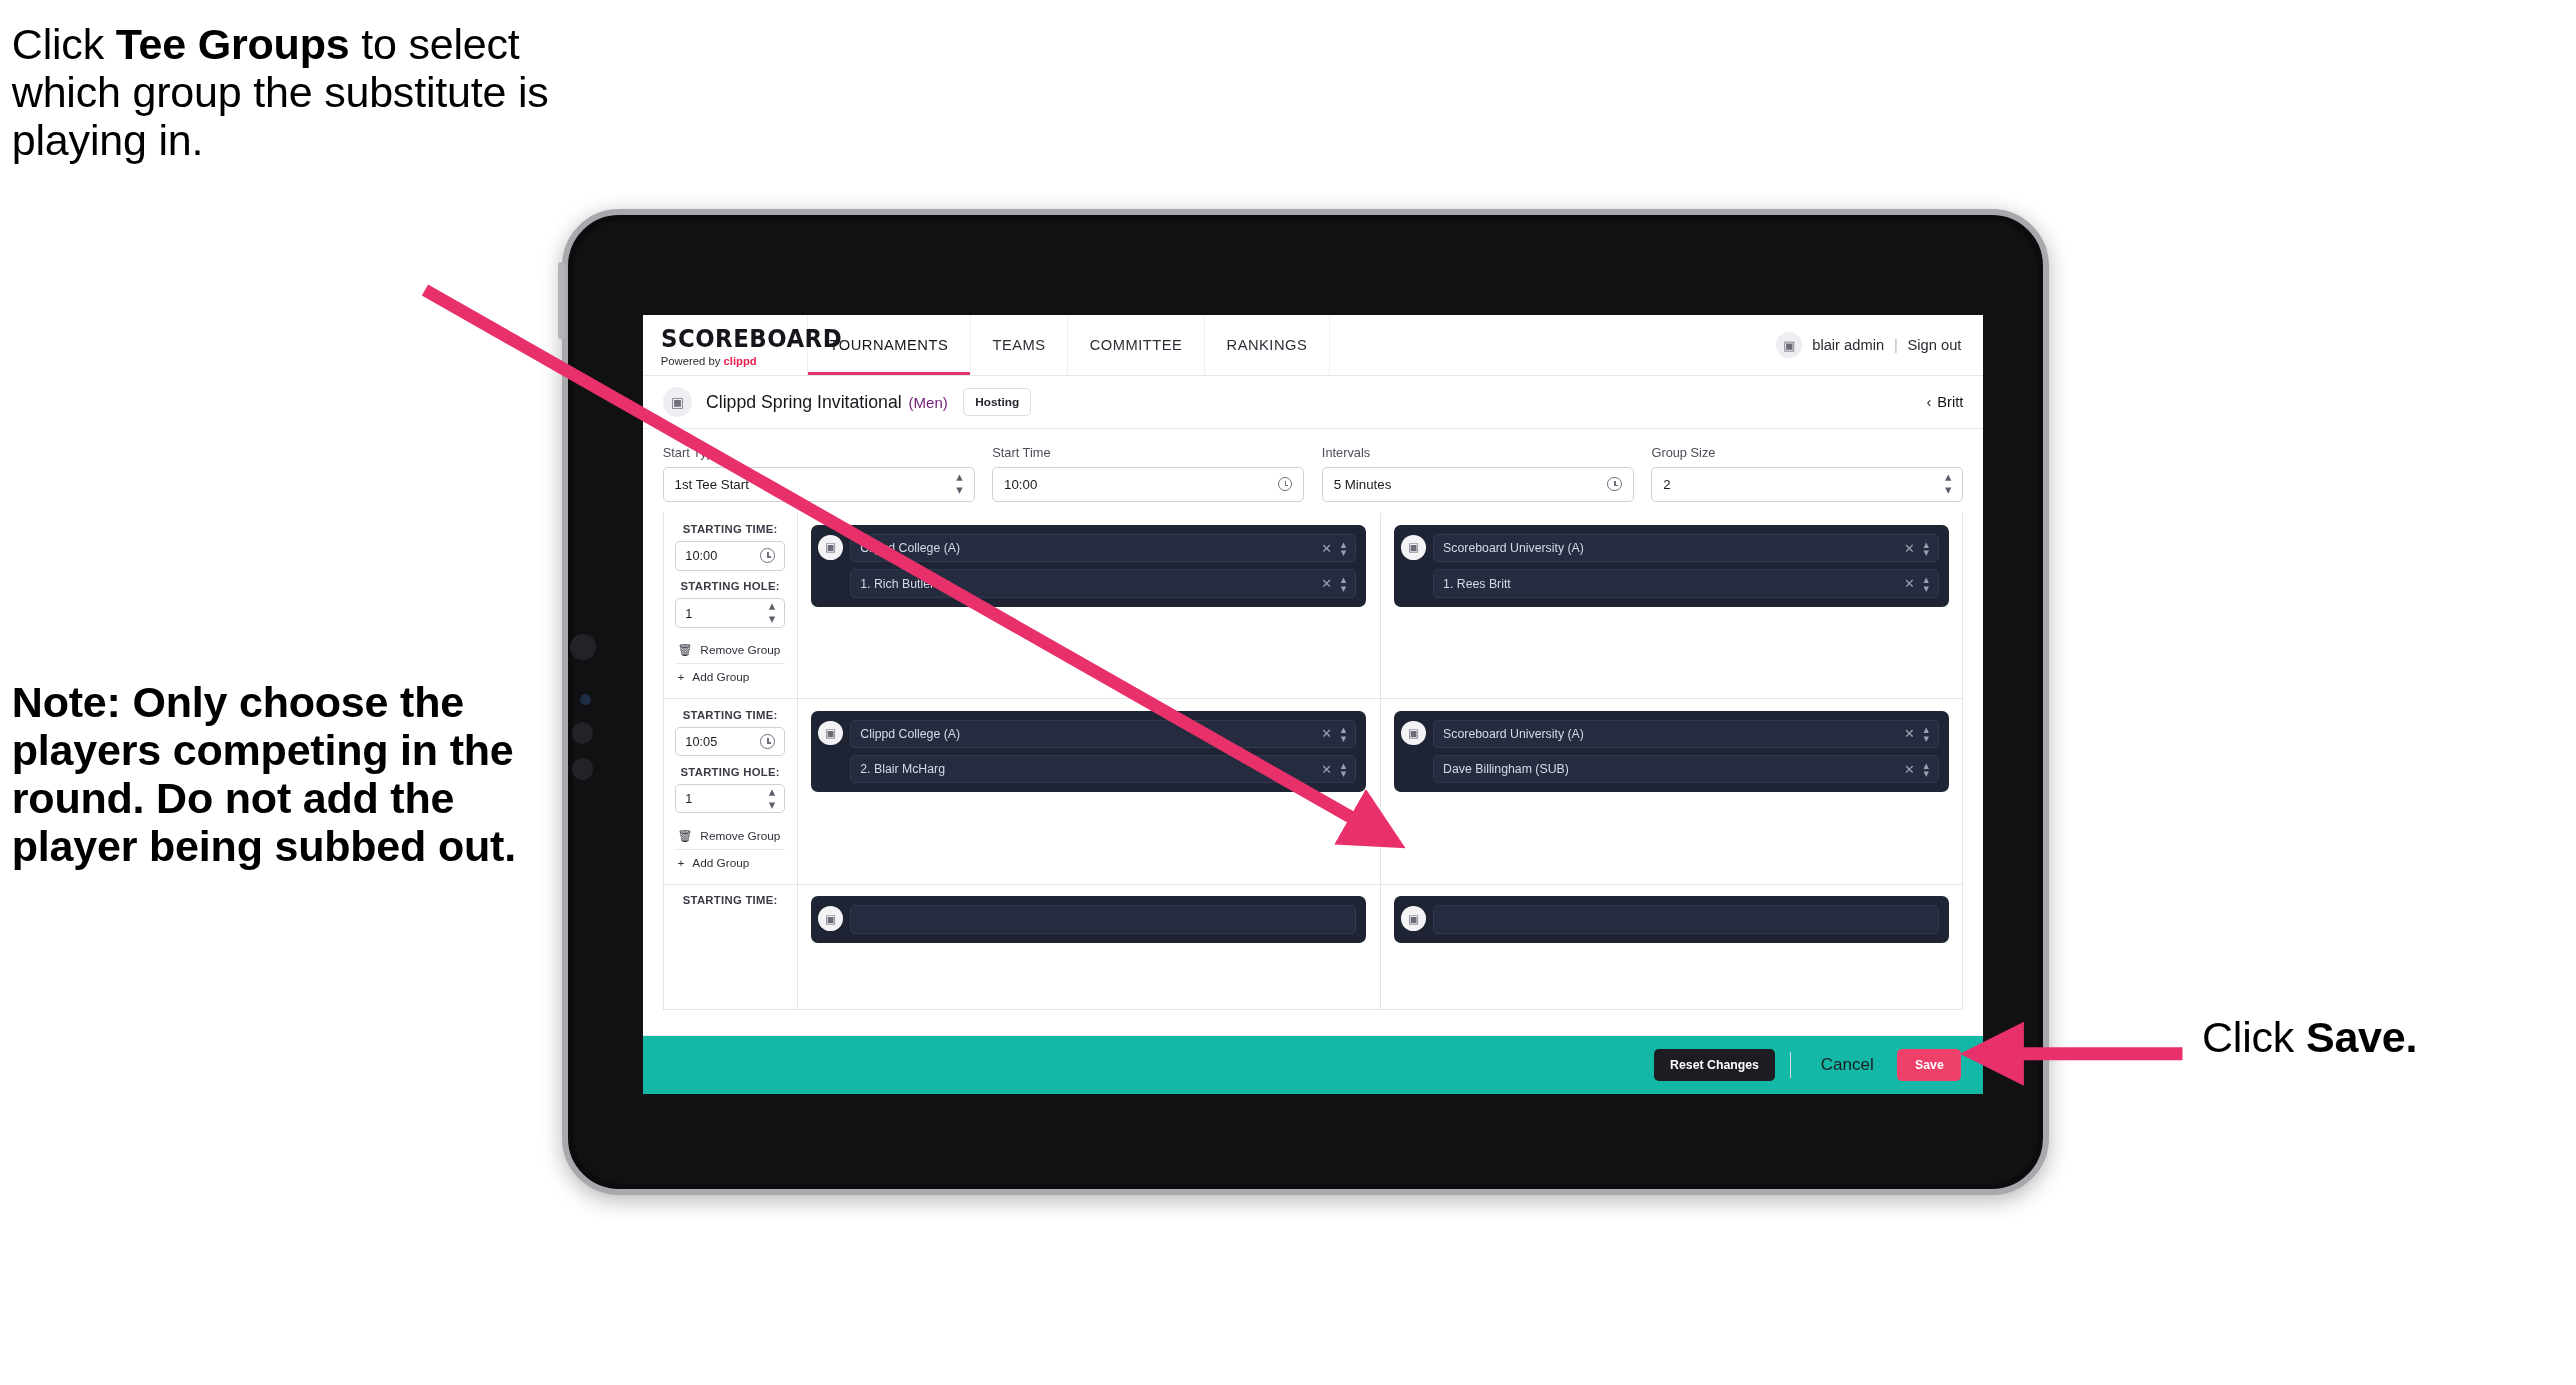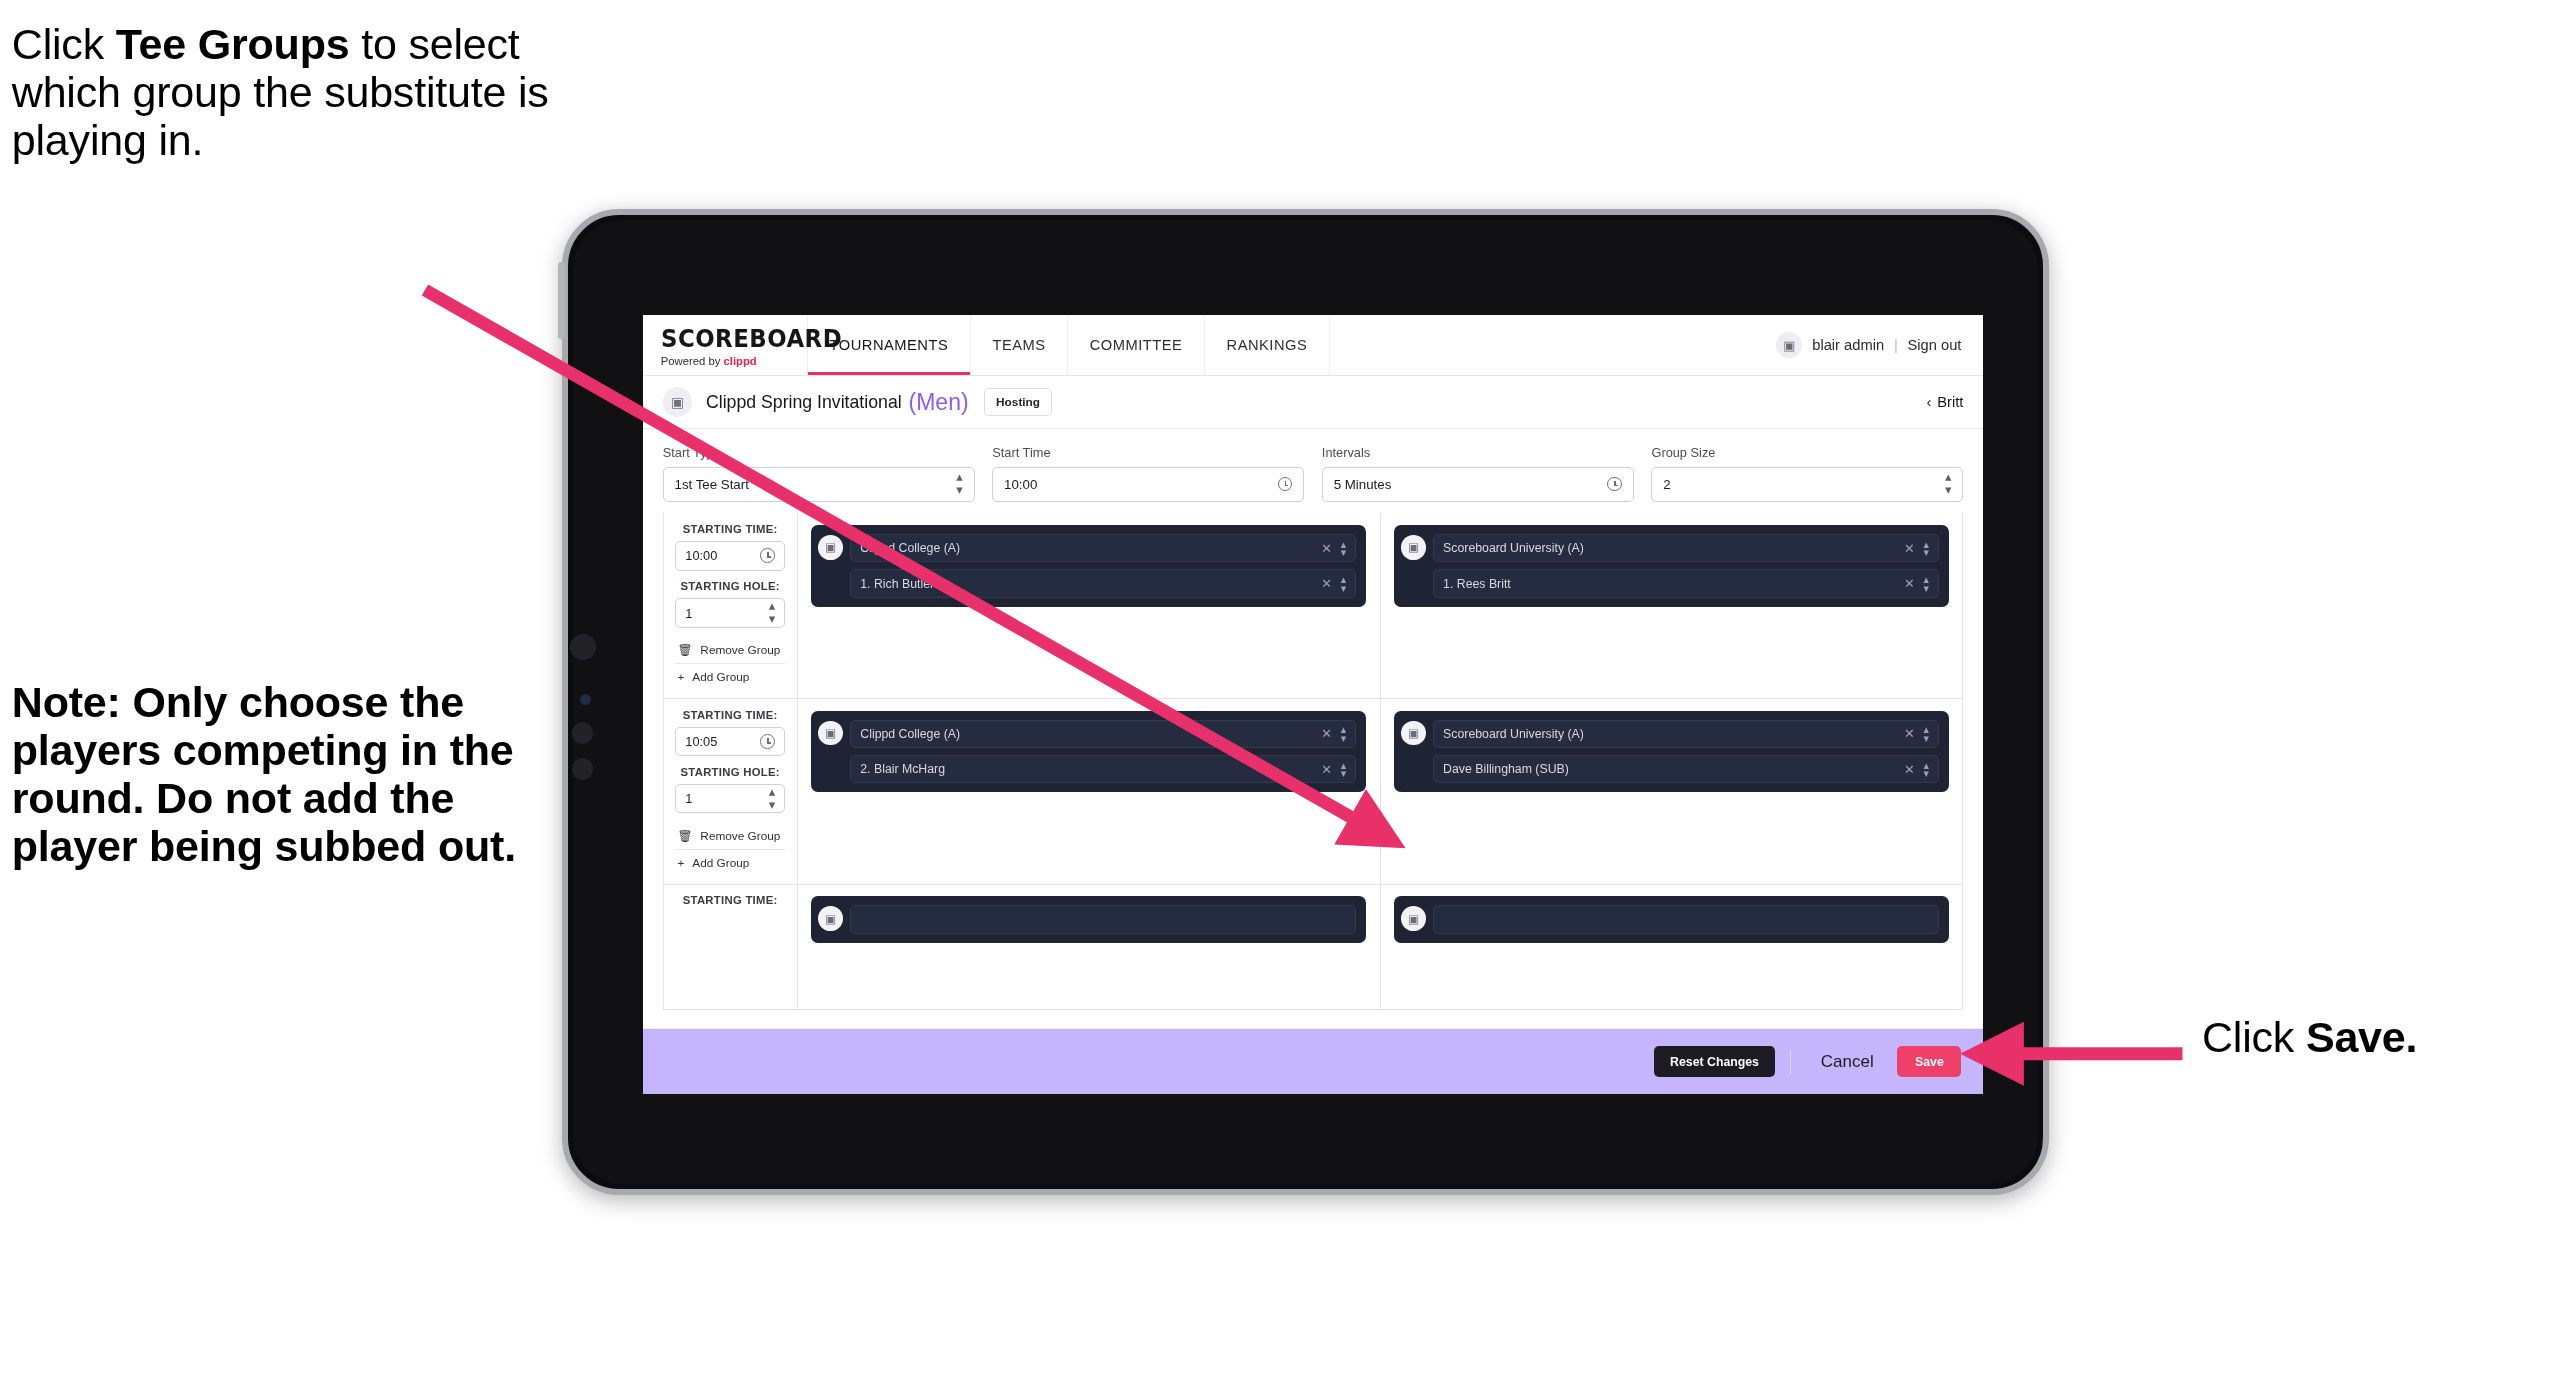--- a/index.html
+++ b/index.html
@@ -92,21 +92,21 @@
   
   .subhead {
     height: 53px; display: flex; align-items: center; padding: 0 19.7px;
     border-bottom: 1px solid #e9e9ee; background: #fff;
   }
   .sub-avatar {
     width: 29.5px; height: 29.5px; border-radius: 50%; background: #efeff3;
     display: flex; align-items: center; justify-content: center; color: #70707c; font-size: 13.8px; margin-right: 13.8px;
   }
   .sub-title { font-size: 17.7px; color: #16161c; }
-  .sub-gender { font-size: 23px; color: #8b5cf6; margin-left: 6.9px; }
+  .sub-gender { font-size: 15px; color: #701a75; margin-left: 6.9px; }
   .hosting-chip {
     margin-left: 15.7px; border: 1px solid #dcdce3; border-radius: 4.9px;
     padding: 5.9px 10.8px; font-size: 11.8px; font-weight: 700; color: #24242c; background: #fff;
   }
   .back-link { margin-left: auto; font-size: 14.7px; color: #16161c; cursor: pointer; display: flex; align-items: center; gap: 5.9px; }
 
   
   .controls { display: flex; gap: 17.7px; padding: 15.7px 19.7px 11.8px 19.7px; background: #fff; }
   .ctl { flex: 1; }
   .ctl-label { font-size: 12.8px; color: #4d4d59; margin-bottom: 6.9px; }
@@ -157,21 +157,21 @@
     background: #262c3f; border: 1px solid #333a50; border-radius: 4.9px; height: 28.5px;
     display: flex; align-items: center; padding: 0 8.8px; font-size: 12.3px; color: #d7dae4; margin-bottom: 6.9px;
   }
   .pill:last-child { margin-bottom: 0; }
   .pill .spacer { flex: 1; }
   .pill .x { color: #9aa0b1; font-size: 12.8px; margin-right: 8.8px; cursor: pointer; }
   .pill .st { color: #9aa0b1; font-size: 10.8px; line-height: 0.8; display: flex; flex-direction: column; cursor: pointer; }
 
   
   .foot {
-    position: absolute; left: 0; right: 0; bottom: 0; height: 66px; background: #c4b5fd;
+    position: absolute; left: 0; right: 0; bottom: 0; height: 59px; background: #14b8a6;
     display: flex; align-items: center; justify-content: flex-end; gap: 0; padding-right: 21.6px;
     border-top: 1px solid #ececf1;
   }
   .btn-reset {
     background: #1c1c22; color: #fff; border-radius: 4.9px; padding: 8.8px 15.7px; font-size: 12.3px; font-weight: 700; cursor: pointer;
   }
   .foot-sep { width: 1px; height: 25.6px; background: #d9d9e0; margin: 0 15.7px; }
   .btn-cancel { color: #1c1c22; font-size: 17px; padding: 8.8px 13.8px; cursor: pointer; }
   .btn-save {
     background: #ee4068; color: #fff; border-radius: 4.9px; padding: 8.8px 17.7px; font-size: 12.3px; font-weight: 700; margin-left: 9.8px; cursor: pointer;

